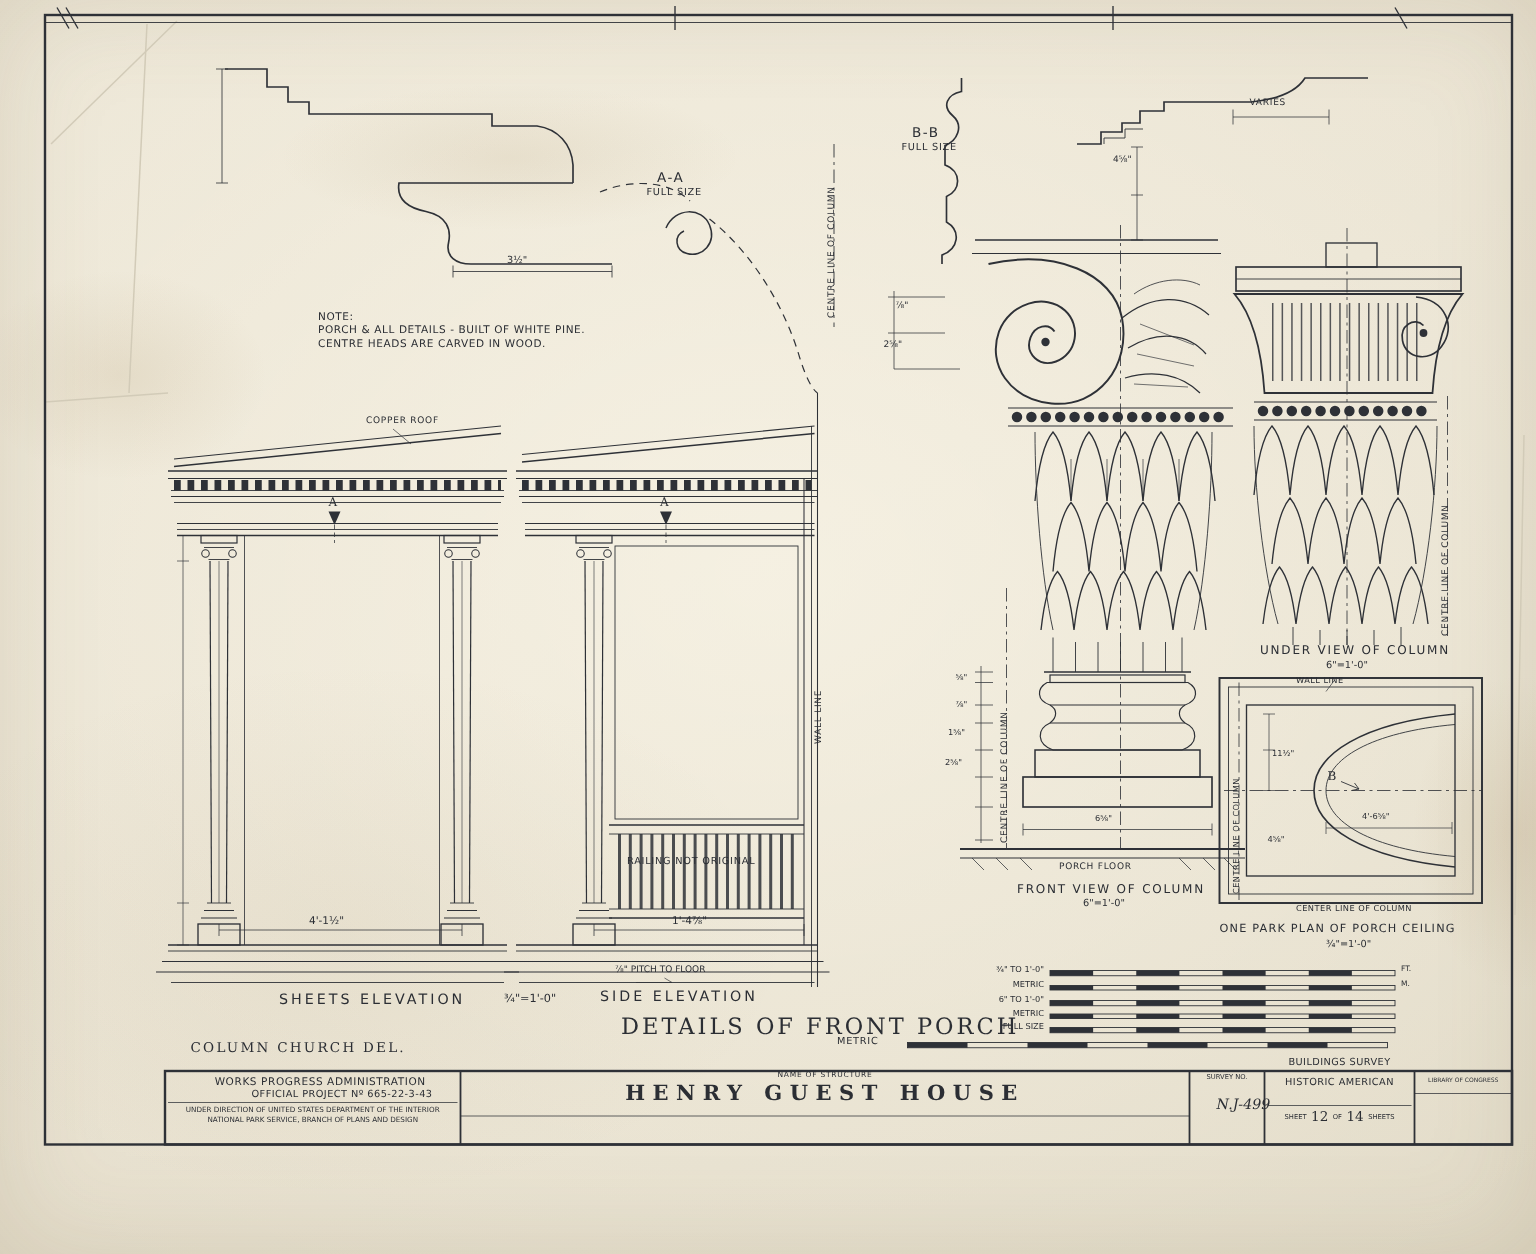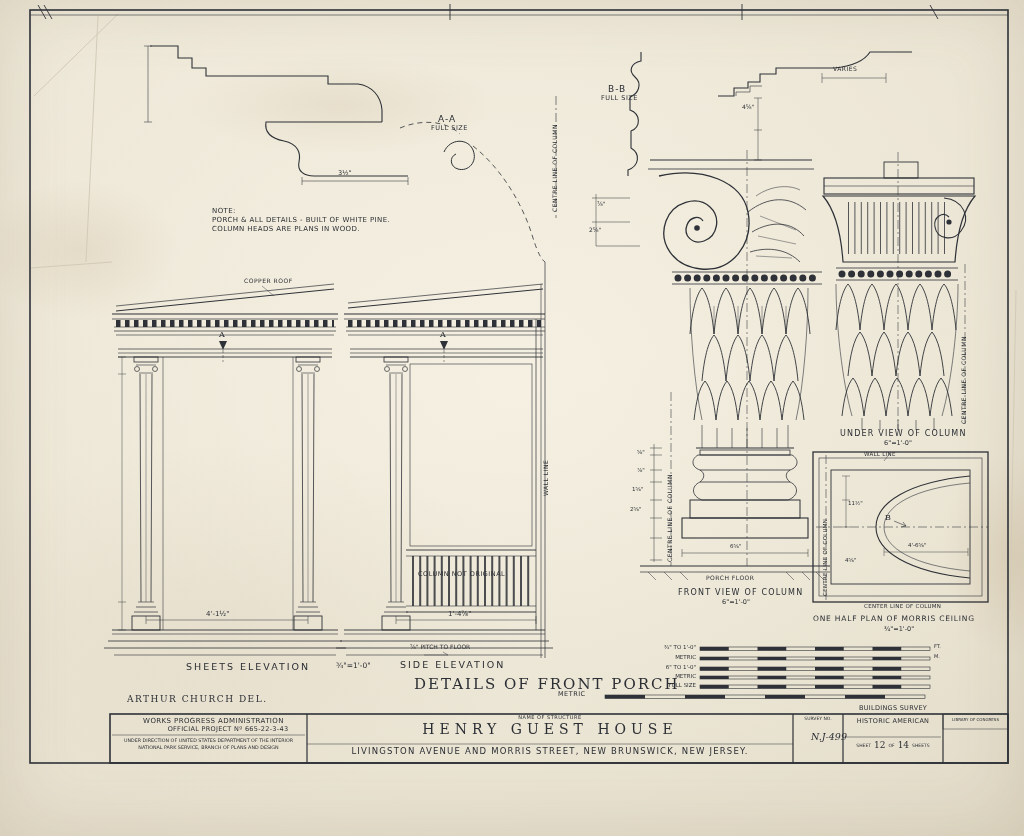--- a/index.html
+++ b/index.html
@@ -309,40 +309,40 @@
   </svg>
 
   <div class="layer">
 
     <div class="lbl" style="left:438px;top:114px;font-size:9px;letter-spacing:1px">A-A</div>
     <div class="lbl" style="left:431px;top:125px;font-size:6.5px;letter-spacing:.5px">FULL SIZE</div>
     <div class="lbl" style="left:338px;top:170px;font-size:6.5px">3½"</div>
 
     <div class="lbl" style="left:212px;top:207px;font-size:7px;letter-spacing:.4px">NOTE:</div>
     <div class="lbl" style="left:212px;top:216px;font-size:7px;letter-spacing:.4px">PORCH &amp; ALL DETAILS - BUILT OF WHITE PINE.</div>
-    <div class="lbl" style="left:212px;top:225px;font-size:7px;letter-spacing:.4px">COLUMN HEADS ARE PLANS IN WOOD.</div>
+    <div class="lbl" style="left:212px;top:225px;font-size:7px;letter-spacing:.4px">CENTRE HEADS ARE CARVED IN WOOD.</div>
 
     <div class="lbl" style="left:608px;top:84px;font-size:9px;letter-spacing:1px">B-B</div>
     <div class="lbl" style="left:601px;top:95px;font-size:6.5px;letter-spacing:.5px">FULL SIZE</div>
     <div class="lbl" style="left:597px;top:201px;font-size:6px">⅞"</div>
     <div class="lbl" style="left:589px;top:227px;font-size:6px">2⅝"</div>
 
     <div class="lbl" style="left:833px;top:66px;font-size:6px;letter-spacing:.5px">VARIES</div>
     <div class="lbl" style="left:742px;top:104px;font-size:6px">4⅝"</div>
 
     <div class="lbl vl" style="left:552px;top:212px;font-size:6px;letter-spacing:.5px">CENTRE LINE OF COLUMN</div>
     <div class="lbl vl" style="left:667px;top:562px;font-size:6px;letter-spacing:.5px">CENTRE LINE OF COLUMN</div>
     <div class="lbl vl" style="left:961px;top:424px;font-size:6px;letter-spacing:.5px">CENTRE LINE OF COLUMN</div>
     <div class="lbl vl" style="left:822px;top:596px;font-size:5.5px;letter-spacing:.3px">CENTRE LINE OF COLUMN</div>
 
     <div class="lbl" style="left:244px;top:278px;font-size:6px;letter-spacing:.5px">COPPER ROOF</div>
     <div class="lbl ser" style="left:219px;top:330px;font-size:8px">A</div>
     <div class="lbl ser" style="left:440px;top:330px;font-size:8px">A</div>
     <div class="lbl vl" style="left:543px;top:496px;font-size:6px;letter-spacing:.5px">WALL LINE</div>
-    <div class="lbl" style="left:418px;top:571px;font-size:6.5px;letter-spacing:.5px">COLUMN NOT ORIGINAL</div>
+    <div class="lbl" style="left:418px;top:571px;font-size:6.5px;letter-spacing:.5px">RAILING NOT ORIGINAL</div>
     <div class="lbl" style="left:206px;top:610px;font-size:7px">4'-1½"</div>
     <div class="lbl" style="left:448px;top:610px;font-size:7px">1'-4⅞"</div>
     <div class="lbl" style="left:410px;top:644px;font-size:6px">⅞" PITCH TO FLOOR</div>
     <div class="lbl" style="left:186px;top:662px;font-size:9.5px;letter-spacing:2px">SHEETS ELEVATION</div>
     <div class="lbl" style="left:336px;top:662px;font-size:7.5px">¾"=1'-0"</div>
     <div class="lbl" style="left:400px;top:660px;font-size:9.5px;letter-spacing:2px">SIDE ELEVATION</div>
 
     <div class="lbl" style="left:637px;top:449px;font-size:5.5px">⅝"</div>
     <div class="lbl" style="left:637px;top:467px;font-size:5.5px">⅞"</div>
     <div class="lbl" style="left:632px;top:486px;font-size:5.5px">1⅝"</div>
@@ -354,43 +354,42 @@
 
     <div class="lbl" style="left:840px;top:429px;font-size:8px;letter-spacing:1.2px">UNDER VIEW OF COLUMN</div>
     <div class="lbl" style="left:884px;top:440px;font-size:6.5px">6"=1'-0"</div>
 
     <div class="lbl" style="left:864px;top:451px;font-size:5.5px;letter-spacing:.3px">WALL LINE</div>
     <div class="lbl ser" style="left:885px;top:513px;font-size:8px">B</div>
     <div class="lbl" style="left:848px;top:500px;font-size:5.5px">11½"</div>
     <div class="lbl" style="left:908px;top:542px;font-size:5.5px">4'-6⅝"</div>
     <div class="lbl" style="left:845px;top:557px;font-size:5.5px">4⅝"</div>
     <div class="lbl" style="left:864px;top:603px;font-size:5.5px;letter-spacing:.3px">CENTER LINE OF COLUMN</div>
-    <div class="lbl" style="left:813px;top:615px;font-size:7.5px;letter-spacing:.8px">ONE HALF PLAN OF MORRIS CEILING</div>
+    <div class="lbl" style="left:813px;top:615px;font-size:7.5px;letter-spacing:.8px">ONE PARK PLAN OF PORCH CEILING</div>
     <div class="lbl" style="left:884px;top:626px;font-size:6.5px">¾"=1'-0"</div>
 
     <div class="lbl rt" style="left:640px;top:644px;width:56px;font-size:5.5px">¾" TO 1'-0"</div>
     <div class="lbl" style="left:934px;top:644px;font-size:5px">FT.</div>
     <div class="lbl rt" style="left:640px;top:654px;width:56px;font-size:5.5px">METRIC</div>
     <div class="lbl" style="left:934px;top:654px;font-size:5px">M.</div>
     <div class="lbl rt" style="left:640px;top:664px;width:56px;font-size:5.5px">6" TO 1'-0"</div>
     <div class="lbl rt" style="left:640px;top:673px;width:56px;font-size:5.5px">METRIC</div>
     <div class="lbl rt" style="left:640px;top:682px;width:56px;font-size:5.5px">FULL SIZE</div>
     <div class="lbl" style="left:558px;top:691px;font-size:6.5px;letter-spacing:.5px">METRIC</div>
 
     <div class="lbl ser" style="left:414px;top:676px;font-size:15px;letter-spacing:2px">DETAILS OF FRONT PORCH</div>
-    <div class="lbl ser" style="left:127px;top:694px;font-size:9px;letter-spacing:1.5px">ARTHUR CHURCH DEL.</div>
+    <div class="lbl ser" style="left:127px;top:694px;font-size:9px;letter-spacing:1.5px">COLUMN CHURCH DEL.</div>
 
     <div class="lbl ctr" style="left:112px;width:203px;top:717px;font-size:7px;letter-spacing:.4px">WORKS PROGRESS ADMINISTRATION</div>
     <div class="lbl ctr" style="left:112px;width:232px;top:726px;font-size:6.5px;letter-spacing:.3px">OFFICIAL PROJECT Nº 665-22-3-43</div>
     <div class="lbl ctr" style="left:112px;width:193px;top:738px;font-size:4.8px">UNDER DIRECTION OF UNITED STATES DEPARTMENT OF THE INTERIOR</div>
     <div class="lbl ctr" style="left:112px;width:193px;top:745px;font-size:4.8px">NATIONAL PARK SERVICE, BRANCH OF PLANS AND DESIGN</div>
 
     <div class="lbl ctr" style="left:307px;width:486px;top:715px;font-size:5px;letter-spacing:.5px">NAME OF STRUCTURE</div>
-    <div class="lbl ctr ser" style="left:307px;width:486px;top:721px;font-size:14px;font-weight:normal;letter-spacing:5px">HENRY GUEST HOUSE</div>
-    <div class="lbl ctr" style="left:307px;width:486px;top:747px;font-size:8.5px;letter-spacing:1.2px">LIVINGSTON AVENUE AND MORRIS STREET, NEW BRUNSWICK, NEW JERSEY.</div>
+    <div class="lbl ctr ser" style="left:307px;width:486px;top:721px;font-size:14px;font-weight:bold;letter-spacing:5px">HENRY GUEST HOUSE</div>
 
     <div class="lbl ctr" style="left:795px;width:46px;top:716px;font-size:4.5px">SURVEY NO.</div>
     <div class="lbl ctr ser" style="left:795px;width:68px;top:732px;font-size:9.5px;font-style:italic">N.J-499</div>
 
     <div class="lbl ctr" style="left:845px;width:96px;top:718px;font-size:6.5px;letter-spacing:.3px">HISTORIC AMERICAN</div>
     <div class="lbl ctr" style="left:845px;width:96px;top:705px;font-size:6.5px;letter-spacing:.3px">BUILDINGS SURVEY</div>
     <div class="lbl flexc" style="left:845px;width:96px;top:740px;font-size:4.5px">
       <span>SHEET</span>
       <span class="ser" style="font-size:9px">12</span>
       <span>OF</span>

